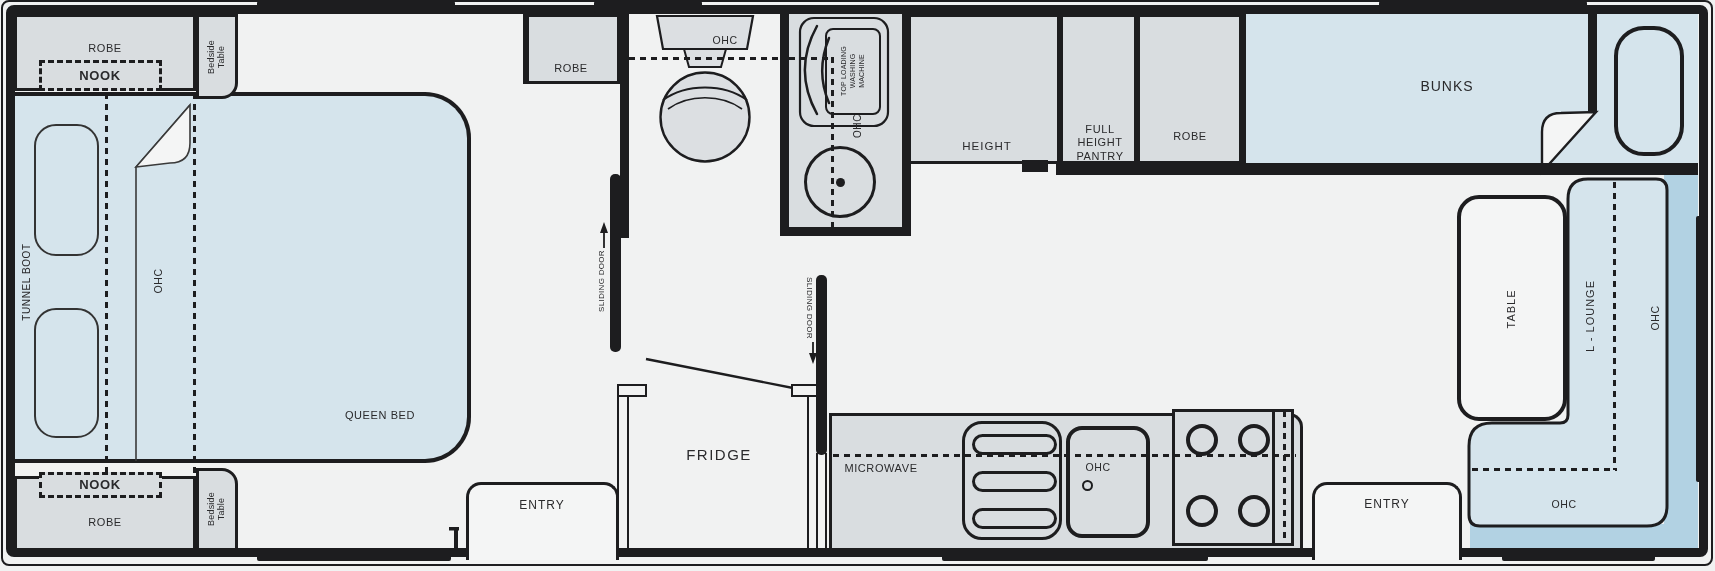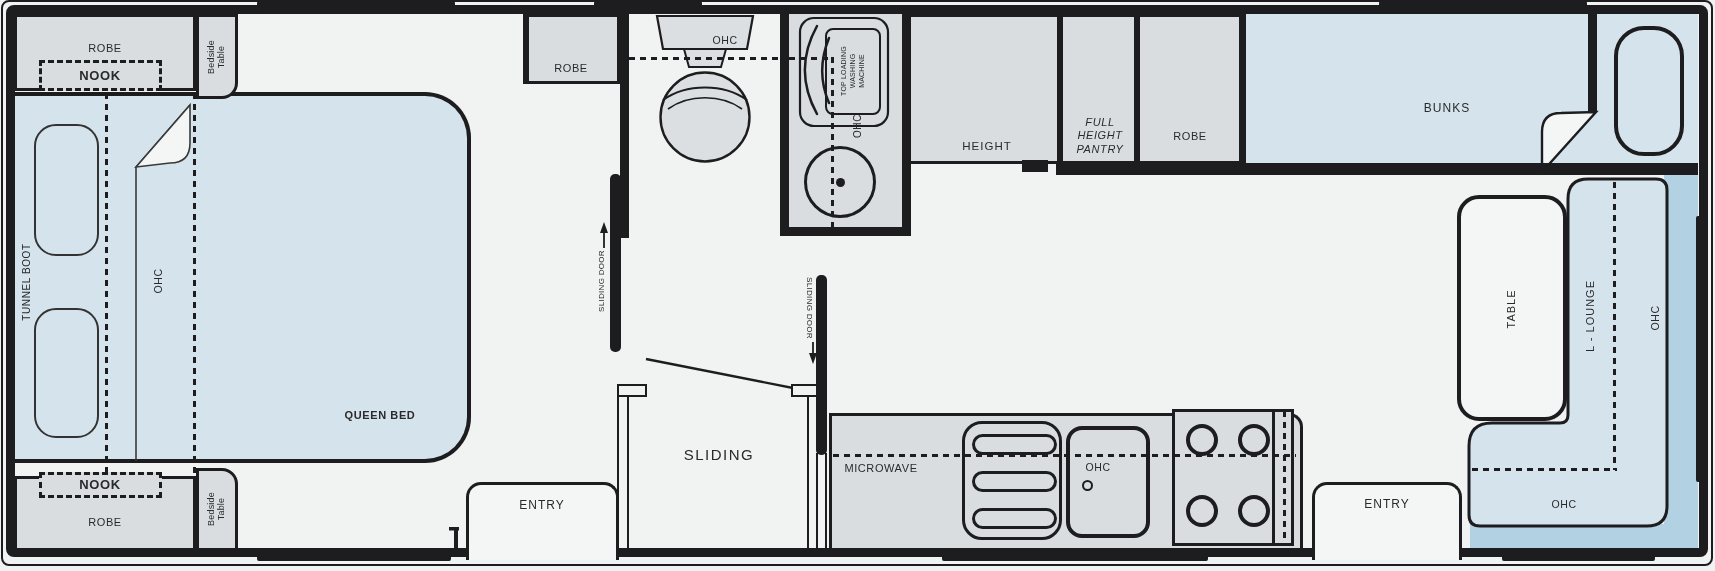--- a/index.html
+++ b/index.html
@@ -157,46 +157,46 @@
   <div class="dv" style="left:1283px;top:411px;height:134px;"></div>
   <div class="dv" style="left:1613px;top:182px;height:288px;"></div>
   <div class="dh" style="left:1472px;top:468px;width:145px;"></div>
 
   <div class="lbl" style="left:105px;top:48px;">ROBE</div>
   <div class="lbl" style="left:100px;top:76px;font-weight:bold;font-size:13px;">NOOK</div>
   <div class="lbl r-ccw" style="left:216px;top:57px;font-size:9px;letter-spacing:.2px;">Bedside
 Table</div>
   <div class="lbl r-ccw" style="left:27px;top:282px;font-size:10px;">TUNNEL BOOT</div>
   <div class="lbl r-ccw" style="left:158px;top:281px;font-size:10.5px;">OHC</div>
-  <div class="lbl" style="left:380px;top:415px;font-weight:bold;">QUEEN BED</div>
+  <div class="lbl" style="left:380px;top:415px;">QUEEN BED</div>
   <div class="lbl" style="left:100px;top:485px;font-weight:bold;font-size:13px;">NOOK</div>
   <div class="lbl" style="left:105px;top:522px;">ROBE</div>
   <div class="lbl r-ccw" style="left:216px;top:509px;font-size:9px;letter-spacing:.2px;">Bedside
 Table</div>
 
   <div class="lbl" style="left:571px;top:68px;">ROBE</div>
   <div class="lbl" style="left:725px;top:40px;font-size:10.5px;">OHC</div>
   <div class="lbl r-ccw" style="left:853px;top:71px;font-size:7px;letter-spacing:.2px;line-height:1.25;">TOP LOADING
 WASHING
 MACHINE</div>
   <div class="lbl r-ccw" style="left:858px;top:126px;font-size:10px;">OHC</div>
   <div class="lbl r-ccw" style="left:602px;top:281px;font-size:8px;letter-spacing:.3px;">SLIDING DOOR</div>
   <div class="lbl r-cw" style="left:809px;top:308px;font-size:8px;letter-spacing:.3px;">SLIDING DOOR</div>
-  <div class="lbl" style="left:719px;top:455px;font-size:15px;letter-spacing:1.5px;">SLIDING</div>
+  <div class="lbl" style="left:719px;top:455px;font-size:15px;letter-spacing:1.5px;">FRIDGE</div>
 
   <div class="lbl" style="left:542px;top:506px;font-size:12px;letter-spacing:1px;">ENTRY</div>
   <div class="lbl" style="left:1387px;top:505px;font-size:12px;letter-spacing:1px;">ENTRY</div>
 
   <div class="lbl" style="left:881px;top:468px;">MICROWAVE</div>
   <div class="lbl" style="left:1098px;top:467px;font-size:10.5px;">OHC</div>
   <div class="lbl" style="left:987px;top:147px;font-size:11.5px;letter-spacing:1px;">HEIGHT</div>
-  <div class="lbl" style="left:1100px;top:136px;line-height:1.22;font-style:italic;">FULL
+  <div class="lbl" style="left:1100px;top:143px;line-height:1.22;">FULL
 HEIGHT
 PANTRY</div>
   <div class="lbl" style="left:1190px;top:136px;">ROBE</div>
 
-  <div class="lbl" style="left:1447px;top:109px;font-size:12px;letter-spacing:1px;">BUNKS</div>
+  <div class="lbl" style="left:1447px;top:86px;font-size:14px;letter-spacing:1px;">BUNKS</div>
   <div class="lbl r-ccw" style="left:1511px;top:309px;letter-spacing:1px;">TABLE</div>
   <div class="lbl r-ccw" style="left:1590px;top:316px;letter-spacing:1px;">L - LOUNGE</div>
   <div class="lbl r-ccw" style="left:1655px;top:318px;font-size:10.5px;">OHC</div>
   <div class="lbl" style="left:1564px;top:504px;font-size:10.5px;">OHC</div>
 
 </div>
 
 </body></html>

